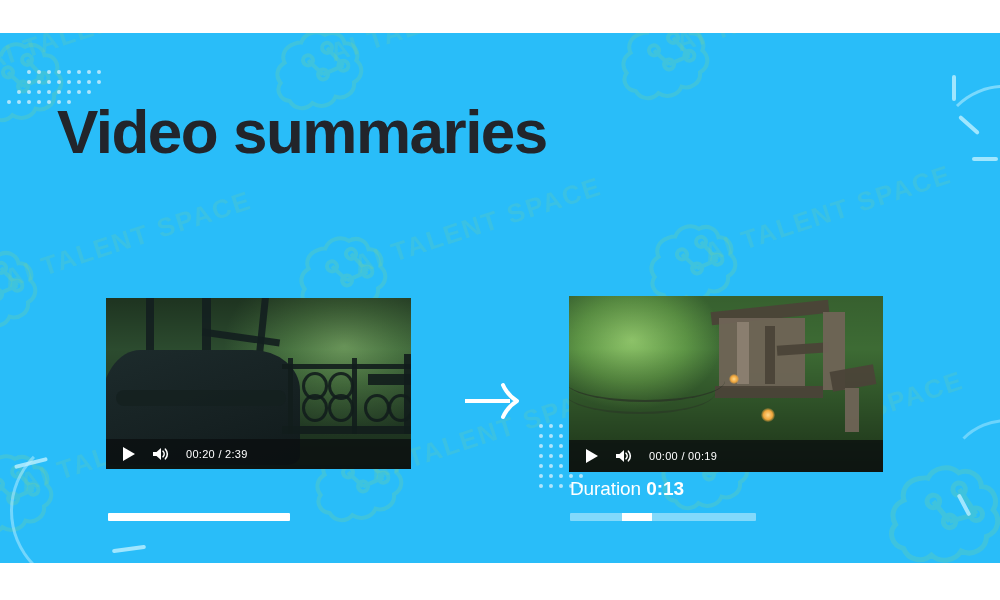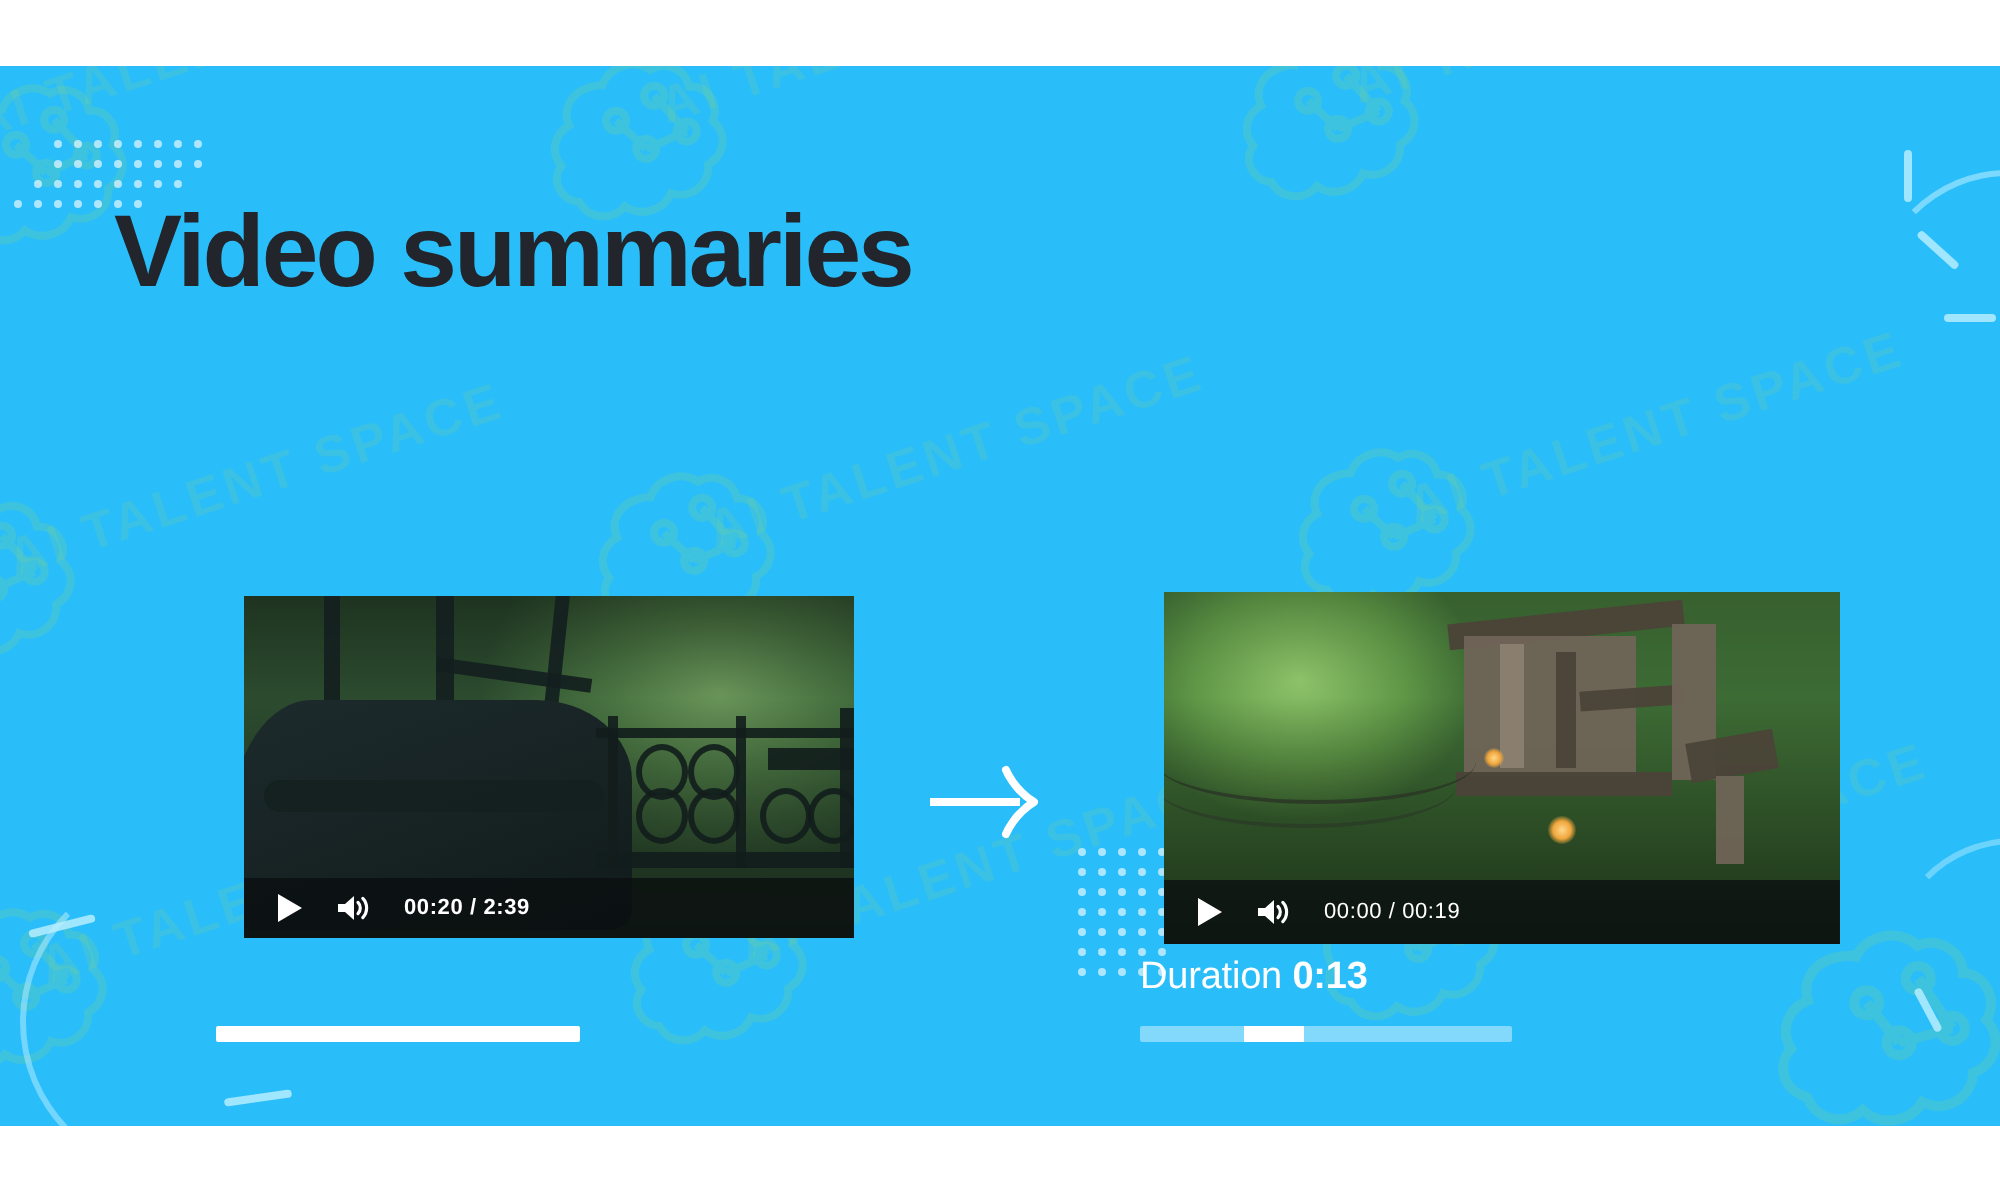--- a/index.html
+++ b/index.html
@@ -83,21 +83,21 @@
     background: rgba(190, 240, 255, 0.80);
     border-radius: 2px;
     pointer-events: none;
   }
 
   
   #headline {
     position: absolute;
     left: 57px;
     top: 66px;
-    font-size: 51px;
+    font-size: 62px;
     font-weight: 700;
     color: #22252b;
     letter-spacing: -1.5px;
     line-height: 1.05;
     white-space: nowrap;
   }
   #subheadline {
     position: absolute;
     left: 60px;
     top: 148px;
@@ -430,21 +430,21 @@
       <span class="drow"><i></i><i></i><i></i><i></i><i></i></span>
       <span class="drow"><i></i><i></i><i></i><i></i><i></i></span>
       <span class="drow"><i></i><i></i><i></i><i></i><i></i></span>
       <span class="drow"><i></i><i></i><i></i><i></i><i></i></span>
       <span class="drow"><i></i><i></i><i></i><i></i><i></i></span>
       <span class="drow"><i></i><i></i><i></i><i></i><i></i></span>
     </div>
 
     <div id="headline">Video summaries</div>
 
-    <div class="video-card" style="left:122px; top:265px;font-weight:bold;">
+    <div class="video-card" style="left:106px; top:265px;">
       <div class="video-frame" style="width:305px; height:171px;">
         <div class="scene-left"></div>
 
         <div class="lv-bar" style="left:96px; top:-6px; width:9px; height:84px;"></div>
         <div class="lv-bar" style="left:152px; top:-6px; width:7px; height:86px; transform:rotate(6deg);"></div>
         <div class="lv-bar" style="left:96px; top:36px; width:78px; height:7px; transform:rotate(8deg);"></div>
         <div class="lv-bar" style="left:40px; top:-6px; width:8px; height:64px;"></div>
 
         <div class="lv-sofa"></div>
         <div class="lv-bar" style="left:10px; top:92px; width:170px; height:16px; border-radius:8px; opacity:.75;"></div>
@@ -481,21 +481,21 @@
     <div class="progress-track solid" style="left:108px; top:480px; width:182px;"></div>
 
     <div id="arrow">
       <svg width="62" height="40" viewBox="0 0 62 40">
         <path d="M2 20 H47" stroke="#ffffff" stroke-width="4" fill="none" stroke-linecap="butt"></path>
         <path d="M40 4 C40 4, 44 14, 54 20 C44 26, 40 36, 40 36" stroke="#ffffff" stroke-width="4" fill="none" stroke-linecap="round" stroke-linejoin="round"></path>
       </svg>
     </div>
 
     <div class="video-card" style="left:569px; top:263px;">
-      <div class="video-frame" style="width:338px; height:176px;margin-left:13px;">
+      <div class="video-frame" style="width:314px; height:176px;">
         <div class="scene-right"></div>
 
         <div class="rv-house rv-house-dark" style="left:142px; top:10px; width:118px; height:13px; transform:rotate(-6deg);"></div>
         <div class="rv-house" style="left:150px; top:22px; width:86px; height:70px;"></div>
         <div class="rv-house rv-house-light" style="left:168px; top:26px; width:12px; height:62px;"></div>
         <div class="rv-house rv-house-dark" style="left:196px; top:30px; width:10px; height:58px;"></div>
         <div class="rv-house rv-house-dark" style="left:146px; top:90px; width:108px; height:12px;"></div>
         <div class="rv-house rv-house-dark" style="left:208px; top:48px; width:52px; height:10px; transform:rotate(-4deg);"></div>
         <div class="rv-house" style="left:254px; top:16px; width:22px; height:78px;"></div>
         <div class="rv-house rv-house-dark" style="left:262px; top:72px; width:44px; height:20px; transform:rotate(-10deg);"></div>

